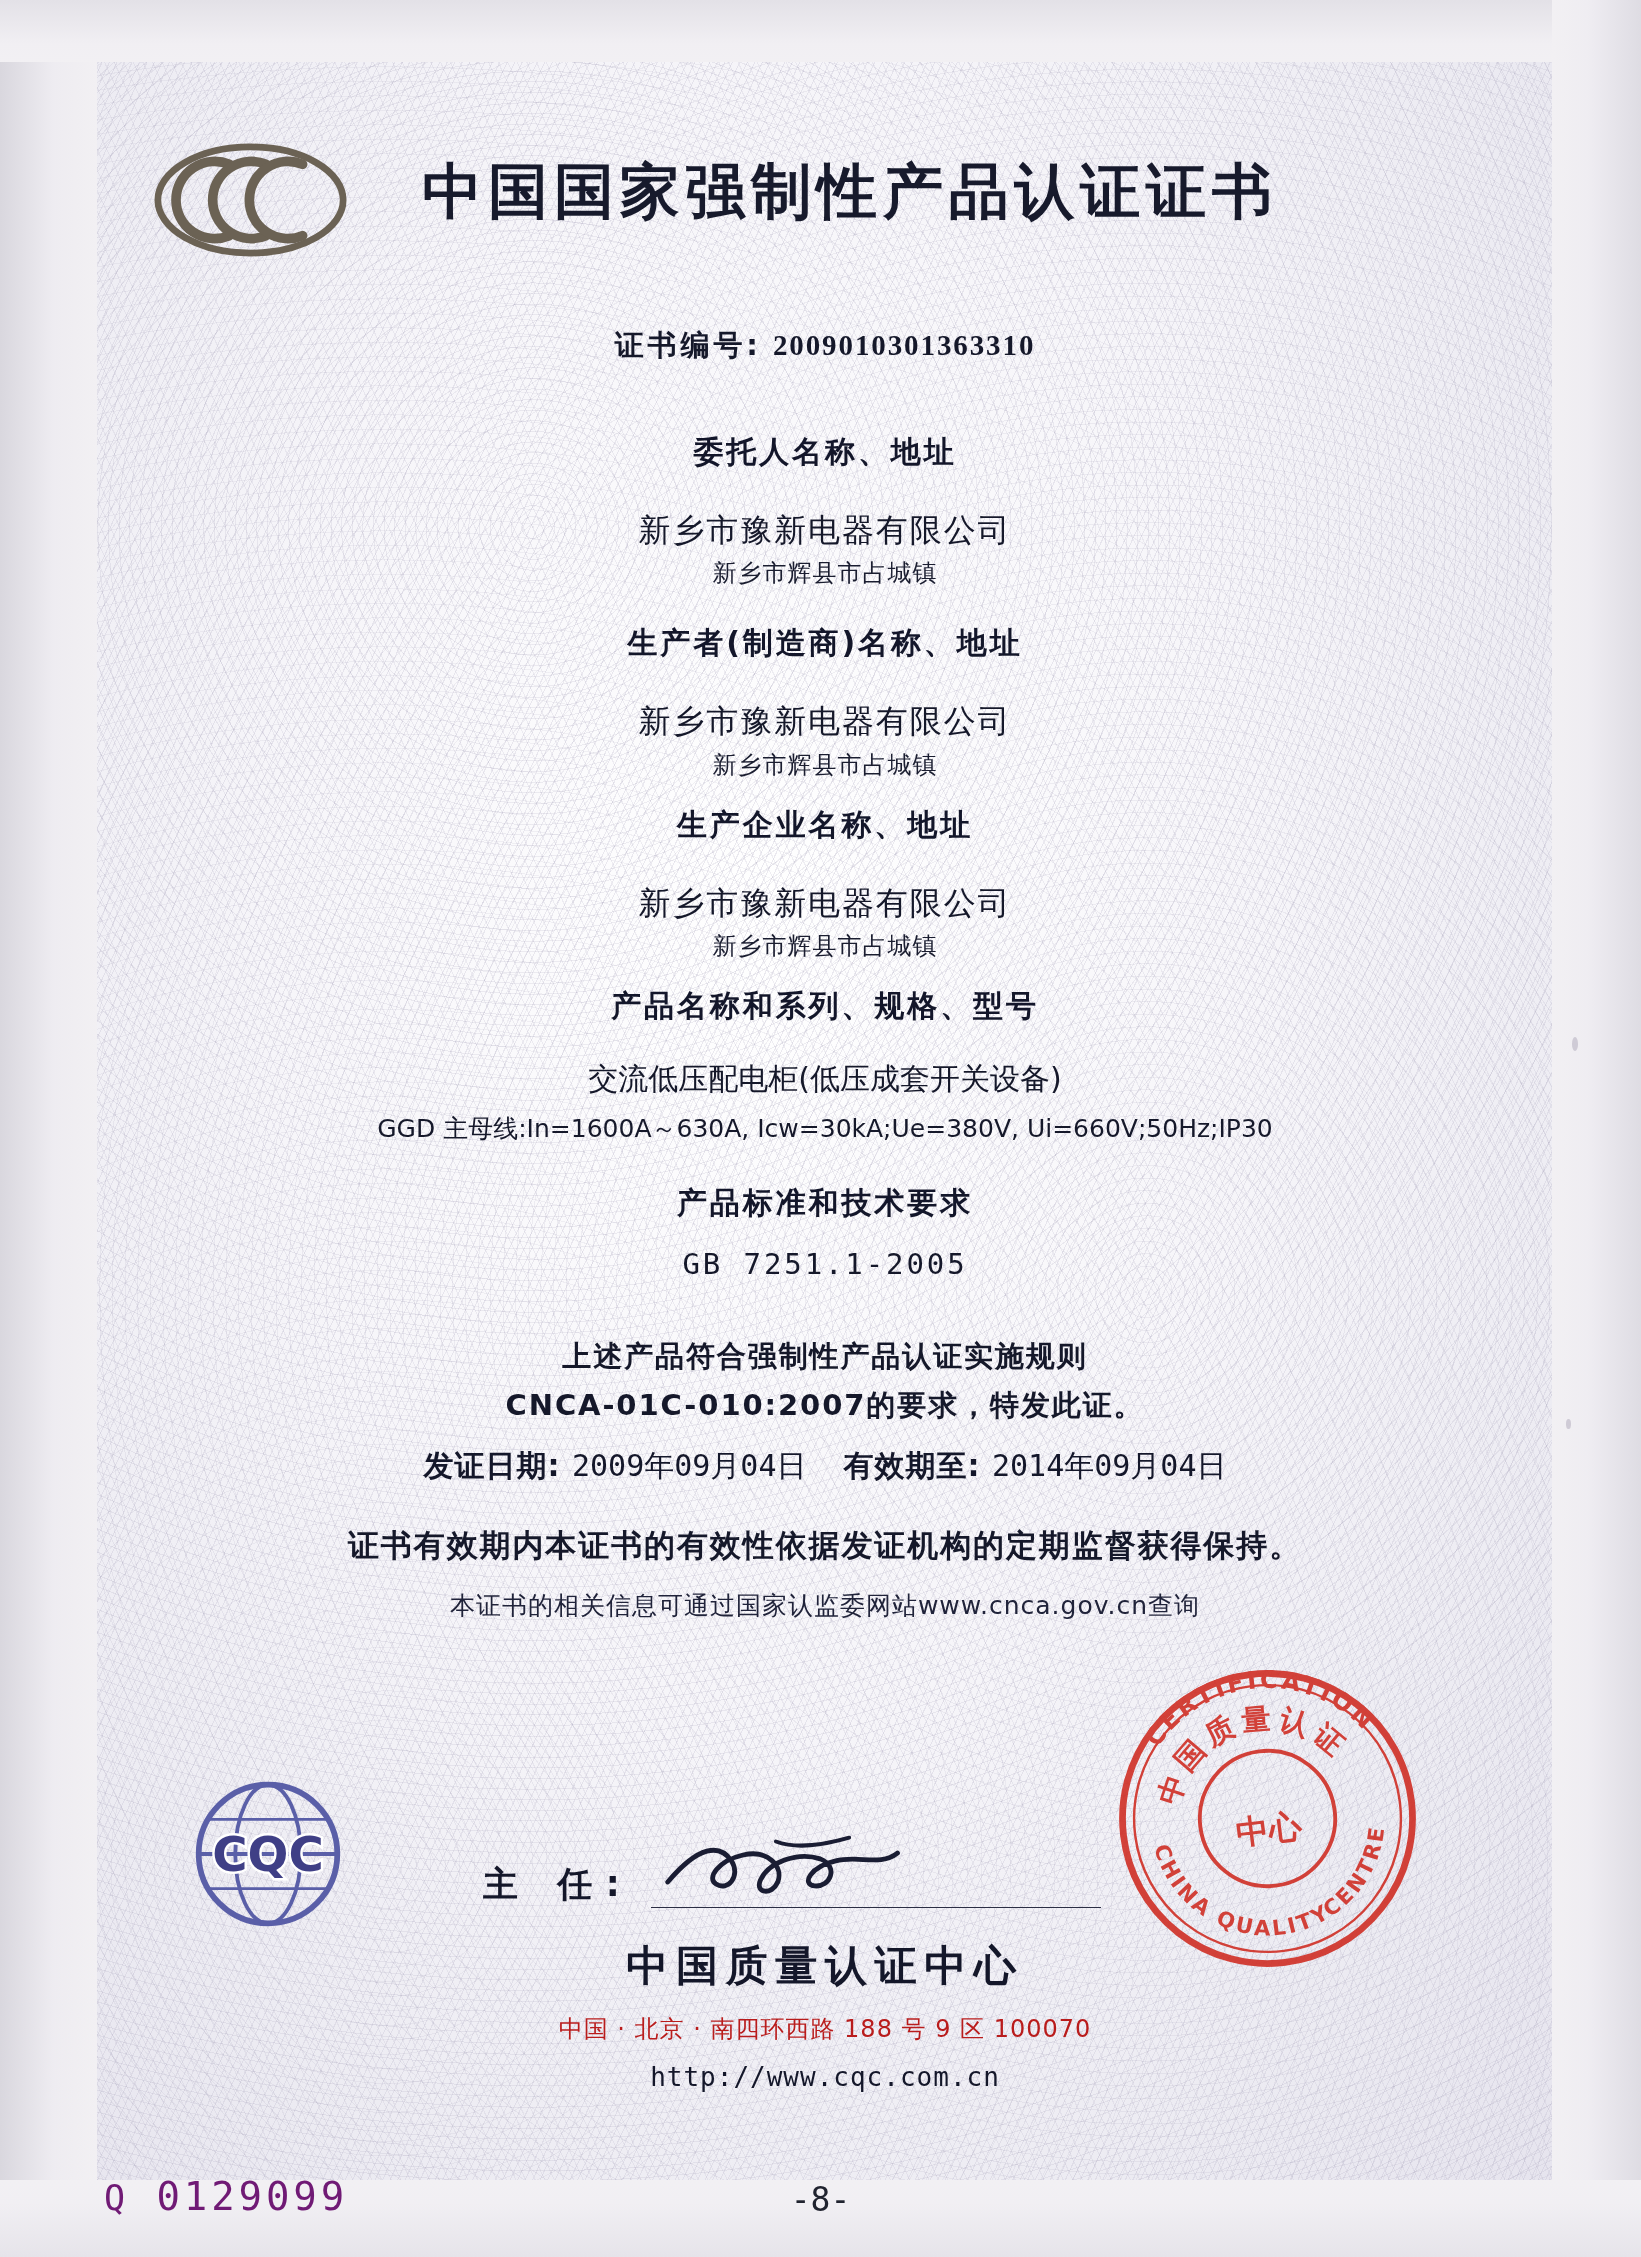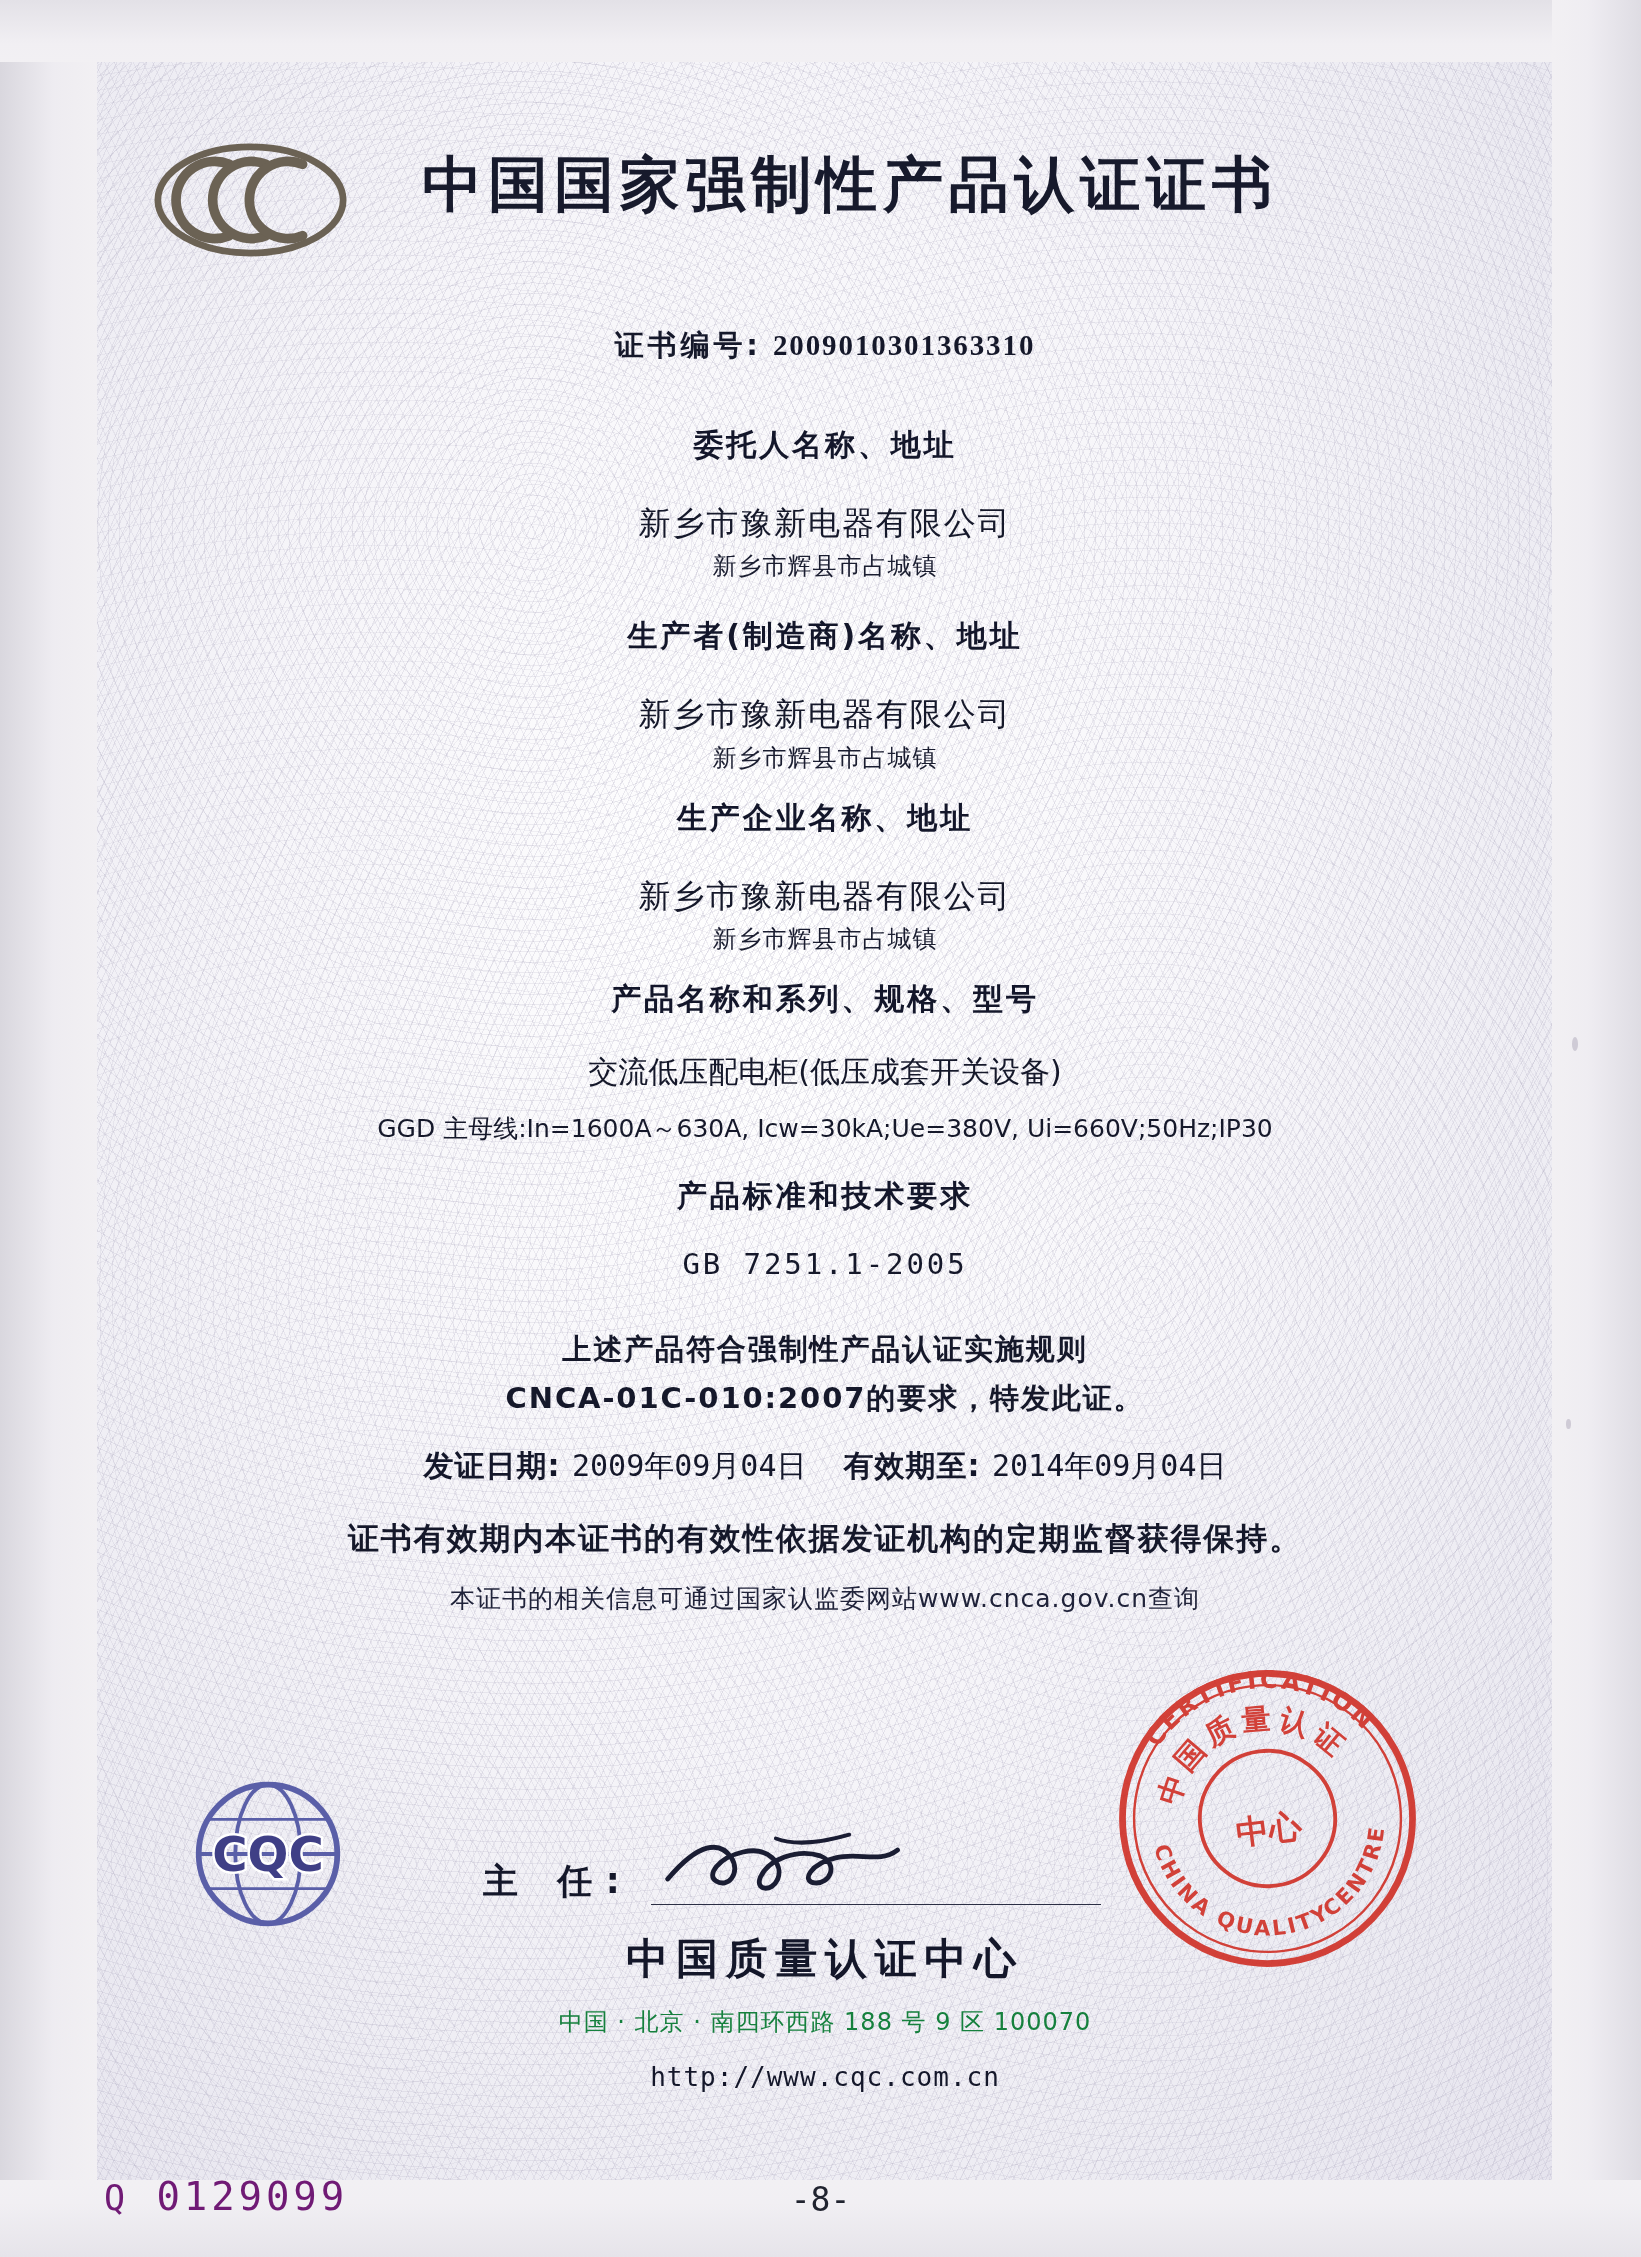--- a/index.html
+++ b/index.html
@@ -63,21 +63,21 @@
     background: linear-gradient(270deg, #dedce3 0%, #efedf2 60%, #f2f0f3 100%);
   }
   .edge-shadow-bottom {
     position: absolute;
     left: 0; bottom: 0;
     width: 1641px; height: 77px;
     background: linear-gradient(0deg, #e6e4ea 0%, #f1eff3 70%, #f2f0f3 100%);
   }
 
   
-  .cn { font-family: "DejaVu Sans", "Liberation Sans", sans-serif; }
+  .cn { font-family: "DejaVu Sans", "Liberation Sans", sans-serif; margin-top: 7px; }
 
   .title {
     position: absolute;
     left: 290px;
     top: 145px;
     width: 1120px;
     text-align: center;
     font-size: 60px;
     font-weight: bold;
     letter-spacing: 5.8px;
@@ -210,21 +210,21 @@
     color: #14172a;
   }
   .org-addr {
     position: absolute;
     left: 95px;
     top: 2006px;
     width: 1460px;
     text-align: center;
     font-size: 24px;
     letter-spacing: 1px;
-    color: #15803d;
+    color: #b91c1c;
   }
   .org-url {
     position: absolute;
     left: 95px;
     top: 2062px;
     width: 1460px;
     text-align: center;
     font-size: 26px;
     letter-spacing: 1px;
     color: #14172a;

